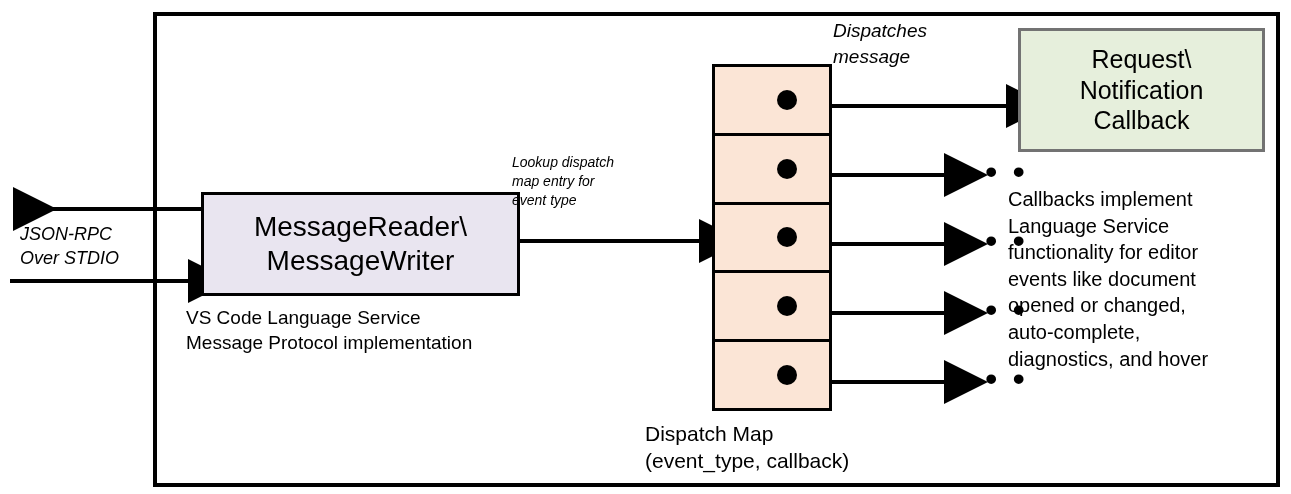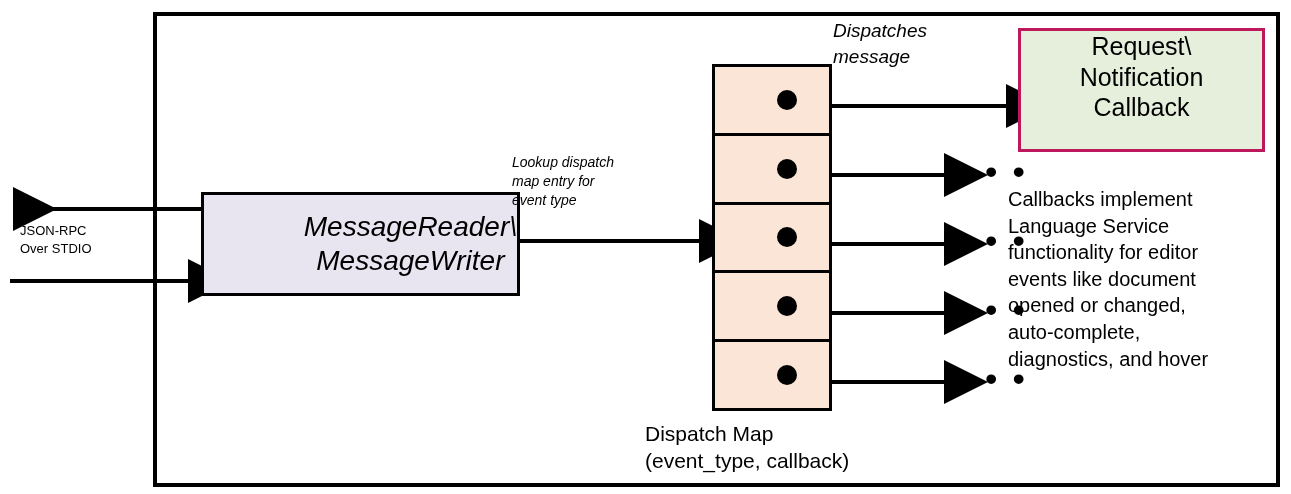--- a/index.html
+++ b/index.html
@@ -55,43 +55,43 @@
     position: absolute;
     left: 201px;
     top: 192px;
     width: 319px;
     height: 104px;
     background: #e9e5f0;
     border: 3px solid #000000;
     box-sizing: border-box;
     display: flex;
     align-items: center;
-    justify-content: flex-end;
-    font-style: italic;
+    justify-content: center;
   }
   #mrw-label {
     font-size: 28px;
     line-height: 1.22;
     text-align: center;
     color: #000;
     white-space: pre-line;
   }
   #mrw-caption {
     left: 186px;
     top: 306px;
     width: 350px;
     font-size: 19px;
     line-height: 1.3;
   }
   
   #jsonrpc-label {
     left: 20px;
     top: 222px;
     width: 135px;
-    font-size: 13px;
+    font-size: 18px;
+    font-style: italic;
     line-height: 1.35;
   }
   
   #lookup-label {
     left: 512px;
     top: 153px;
     width: 190px;
     font-size: 14px;
     font-style: italic;
     line-height: 1.35;
@@ -143,23 +143,24 @@
     line-height: 1.35;
   }
   
   #callback-box {
     position: absolute;
     left: 1018px;
     top: 28px;
     width: 247px;
     height: 124px;
     background: #e6efdc;
-    border: 3px solid #be185d;
+    border: 3px solid #737373;
     box-sizing: border-box;
     display: flex;
+    align-items: center;
     justify-content: center;
   }
   #callback-label {
     font-size: 25px;
     line-height: 1.22;
     text-align: center;
     color: #000;
     white-space: pre-line;
   }
   #callback-desc {
@@ -229,20 +230,22 @@
     </g>
   </svg>
 
   <div class="txt" id="jsonrpc-label">JSON-RPC
 Over STDIO</div>
 
   <div id="mrw-box">
     <span id="mrw-label">MessageReader\
 MessageWriter</span>
   </div>
+  <div class="txt" id="mrw-caption">VS Code Language Service
+Message Protocol implementation</div>
 
   <div class="txt" id="lookup-label">Lookup dispatch
 map entry for
 event type</div>
 
   <div id="dispatch-map">
     <div class="dm-cell">
         <span class="dm-dot"></span>
       </div>
     <div class="dm-cell">

